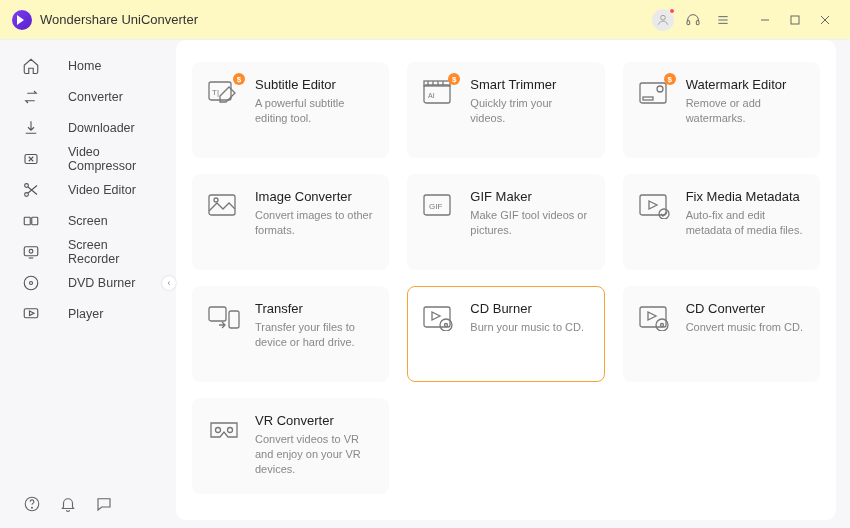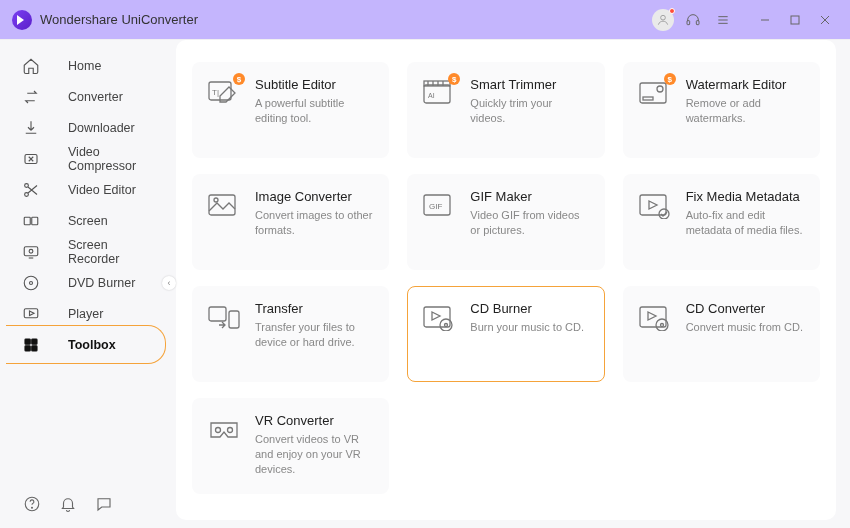--- a/index.html
+++ b/index.html
@@ -1,17 +1,17 @@
 <!DOCTYPE html>
 <html><head>
 <meta charset="utf-8">
 <style>
   * { box-sizing: border-box; margin: 0; padding: 0; font-family: -apple-system, BlinkMacSystemFont, "Segoe UI", Arial, sans-serif; }
   body { width: 850px; height: 528px; background: #f7f7f9; overflow: hidden; position: relative; }
-  .titlebar { height: 40px; background: #c4b5fd; display: flex; align-items: center; padding: 0 12px 0 12px; border-bottom: 1px solid #f0f0f2; }
+  .titlebar { height: 40px; background: #fef9c3; display: flex; align-items: center; padding: 0 12px 0 12px; border-bottom: 1px solid #f0f0f2; }
   .logo { width: 20px; height: 20px; background: linear-gradient(135deg,#7b3ff2,#5a1fc9); border-radius: 50%; position: relative; margin-right: 8px; flex-shrink:0; }
   .logo::after{content:'';position:absolute;left:5px;top:5px;width:0;height:0;border-left:7px solid #fff;border-top:5px solid transparent;border-bottom:5px solid transparent;}
   .app-title { font-size: 13px; color: #333; font-weight: 500; flex-grow:1; }
   .title-right { display:flex; align-items:center; gap: 4px; }
   .tb-btn { width: 26px; height: 26px; display:flex; align-items:center; justify-content:center; color:#555; cursor:pointer; border-radius:4px; position:relative;}
   .tb-btn svg { width:16px; height:16px; stroke:#666; fill:none; stroke-width:1.5; }
   .avatar { width:22px;height:22px;border-radius:50%;background:#eaeaea;display:flex;align-items:center;justify-content:center;position:relative; }
   .avatar svg{width:14px;height:14px;stroke:#999;fill:none;stroke-width:1.5;}
   .avatar-dot{position:absolute;top:-1px;right:-1px;width:6px;height:6px;background:#ff4d3a;border-radius:50%;border:1px solid #fff;}
   .main { position:absolute; top:40px; left:0; right:0; bottom:0; display:flex; }
@@ -148,29 +148,20 @@
           </svg>
         <span class="nav-item-label">DVD Burner</span>
       </div>
       <div class="nav-item">
         <svg viewBox="0 0 24 24">
             <rect x="3" y="5" width="18" height="12" rx="2"></rect>
             <polygon points="10,8 16,11 10,14"></polygon>
           </svg>
         <span class="nav-item-label">Player</span>
       </div>
-      <div class="nav-item active">
-        <svg viewBox="0 0 24 24">
-            <rect x="4" y="4" width="7" height="7" rx="1" fill="#111"></rect>
-            <rect x="13" y="4" width="7" height="7" rx="1" fill="#111"></rect>
-            <rect x="4" y="13" width="7" height="7" rx="1" fill="#111"></rect>
-            <rect x="13" y="13" width="7" height="7" rx="1" fill="#111"></rect>
-          </svg>
-        <span class="nav-item-label">Toolbox</span>
-      </div>
     </div>
     <div class="sidebar-bottom">
       <div class="sb-btn">
           <svg viewBox="0 0 24 24">
             <circle cx="12" cy="12" r="9"></circle>
             <path d="M9.5 9a2.5 2.5 0 1 1 3.5 2.3c-.8.4-1 1-1 1.7"></path>
             <circle cx="12" cy="17" r="0.6" fill="#666"></circle>
           </svg>
         </div>
       <div class="sb-btn">
@@ -259,21 +250,21 @@
 
         <div class="card">
           <div class="card-icon">
             <svg viewBox="0 0 34 28">
                 <rect x="2" y="4" width="26" height="20" rx="2"></rect>
                 <text x="7" y="18" font-size="8" fill="#777" stroke="none">GIF</text>
               </svg>
           </div>
           <div class="card-body">
             <div class="card-title">GIF Maker</div>
-            <div class="card-desc">Video GIF from videos or pictures.</div>
+            <div class="card-desc">Make GIF tool videos or pictures.</div>
           </div>
         </div>
 
         <div class="card">
           <div class="card-icon">
             <svg viewBox="0 0 34 28">
                 <rect x="2" y="4" width="26" height="20" rx="2"></rect>
                 <polygon points="11,10 19,14 11,18"></polygon>
                 <circle cx="26" cy="23" r="5"></circle>
                 <path d="M23 23l2 2 4-4"></path>

